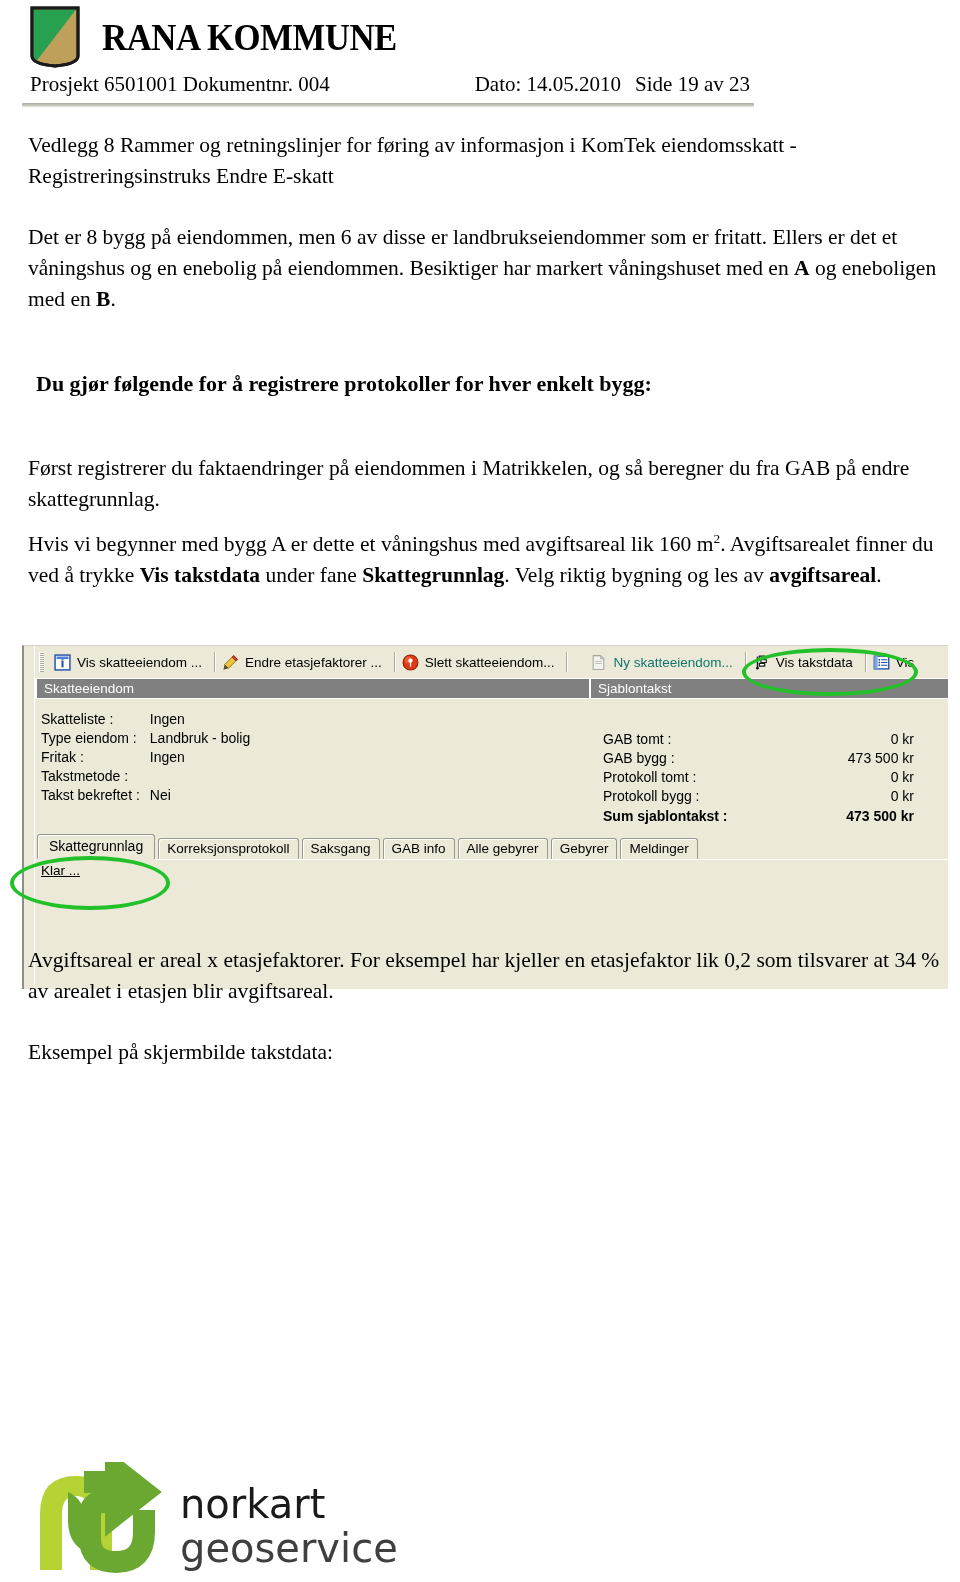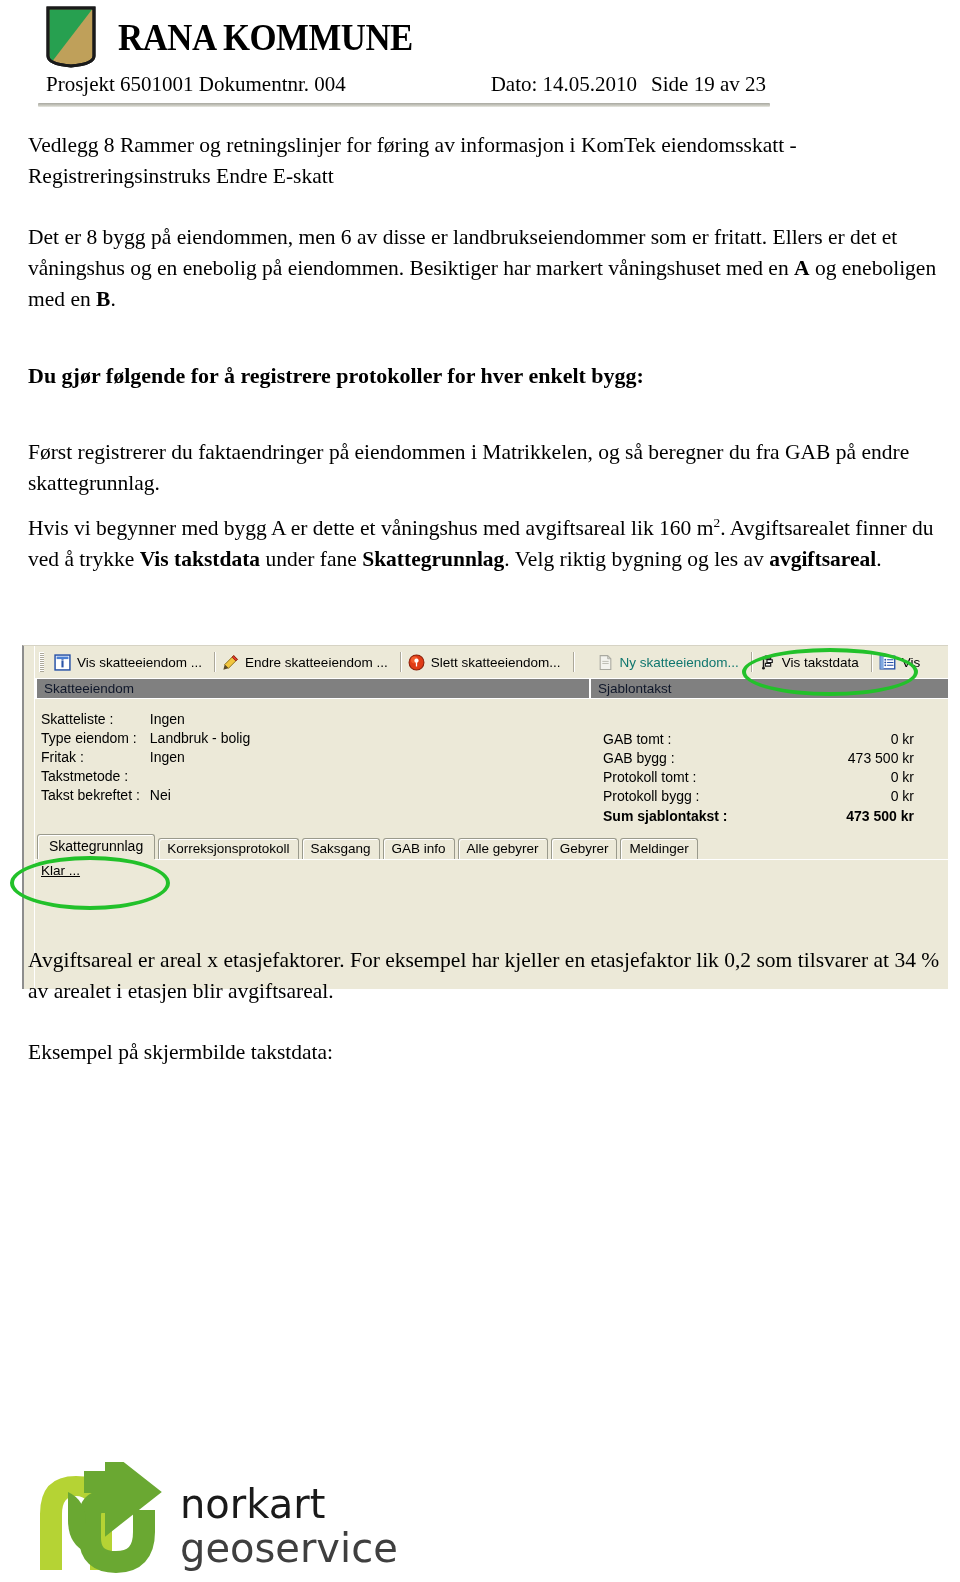--- a/index.html
+++ b/index.html
@@ -13,21 +13,21 @@
     height: 1582px;
     position: relative;
     font-family: "Liberation Serif", serif;
     color: #000000;
     overflow: hidden;
   }
 
   
   .page-header {
     position: absolute;
-    left: 16px; top: 0;
+    left: 0; top: 0;
     width: 764px;
   }
   .logo-row {
     display: flex;
     align-items: center;
     padding: 8px 0 0 30px;
     height: 66px;
     box-sizing: border-box;
   }
   .crest {
@@ -85,21 +85,21 @@
   .gap-sm { height: 14px; }
   .gap-md { height: 30px; }
   .gap-lg { height: 46px; }
   .b { font-weight: bold; }
   .i { }
   sup { font-size: 0.62em; vertical-align: super; line-height: 0; }
   .heading-bold {
     font-family: "Liberation Serif", serif;
     font-size: 22px;
     font-weight: bold;
-    margin: 0;
+    margin: 8px;
     line-height: 30px;
   }
 
   
   .app-shot {
     position: absolute;
     left: 22px;
     top: 645px;
     width: 926px;
     height: 344px;
@@ -155,21 +155,21 @@
     margin: 0 3px;
     flex: 0 0 auto;
   }
   .icon16 { width: 17px; height: 17px; flex: 0 0 auto; display:block; }
 
   
   .sec-bars {
     display: flex;
     height: 19px;
     background: #808080;
-    color: #0f172a;
+    color: #ffffff;
     font-size: 13.5px;
     border-top: 1px solid #ffffff;
   }
   .sec-bar {
     display: flex;
     align-items: center;
     padding-left: 7px;
     box-sizing: border-box;
     border-left: 2px solid #ffffff;
   }
@@ -324,21 +324,21 @@
         <span>Vis skatteeiendom ...</span>
       </div>
       <div class="tb-sep"></div>
 
       <div class="tb-btn">
         <svg class="icon16" viewBox="0 0 16 16">
           <polygon points="11,1.5 14.5,5 6,13.5 2.5,10" fill="#f2c53d" stroke="#8a6d12" stroke-width="0.9"></polygon>
           <polygon points="11,1.5 14.5,5 13,6.5 9.5,3" fill="#e03b2a" stroke="#8a2018" stroke-width="0.8"></polygon>
           <polygon points="2.5,10 6,13.5 1.3,14.8" fill="#5a4a2a"></polygon>
         </svg>
-        <span>Endre skatteeiendom ...</span>
+        <span>Endre etasjefaktorer ...</span>
       </div>
       <div class="tb-sep"></div>
 
       <div class="tb-btn">
         <svg class="icon16" viewBox="0 0 16 16">
           <circle cx="8" cy="8" r="7" fill="#e03b16" stroke="#8c1f08" stroke-width="1"></circle>
           <circle cx="6" cy="5.6" r="3.2" fill="#fa6a36" opacity="0.75"></circle>
           <path d="M8 4.2 a2 2 0 1 1 -0.01 0 M7.4 8 h1.2 v3.8 h-1.2 z" fill="#ffffff"></path>
         </svg>
         <span>Slett skatteeiendom...</span>

